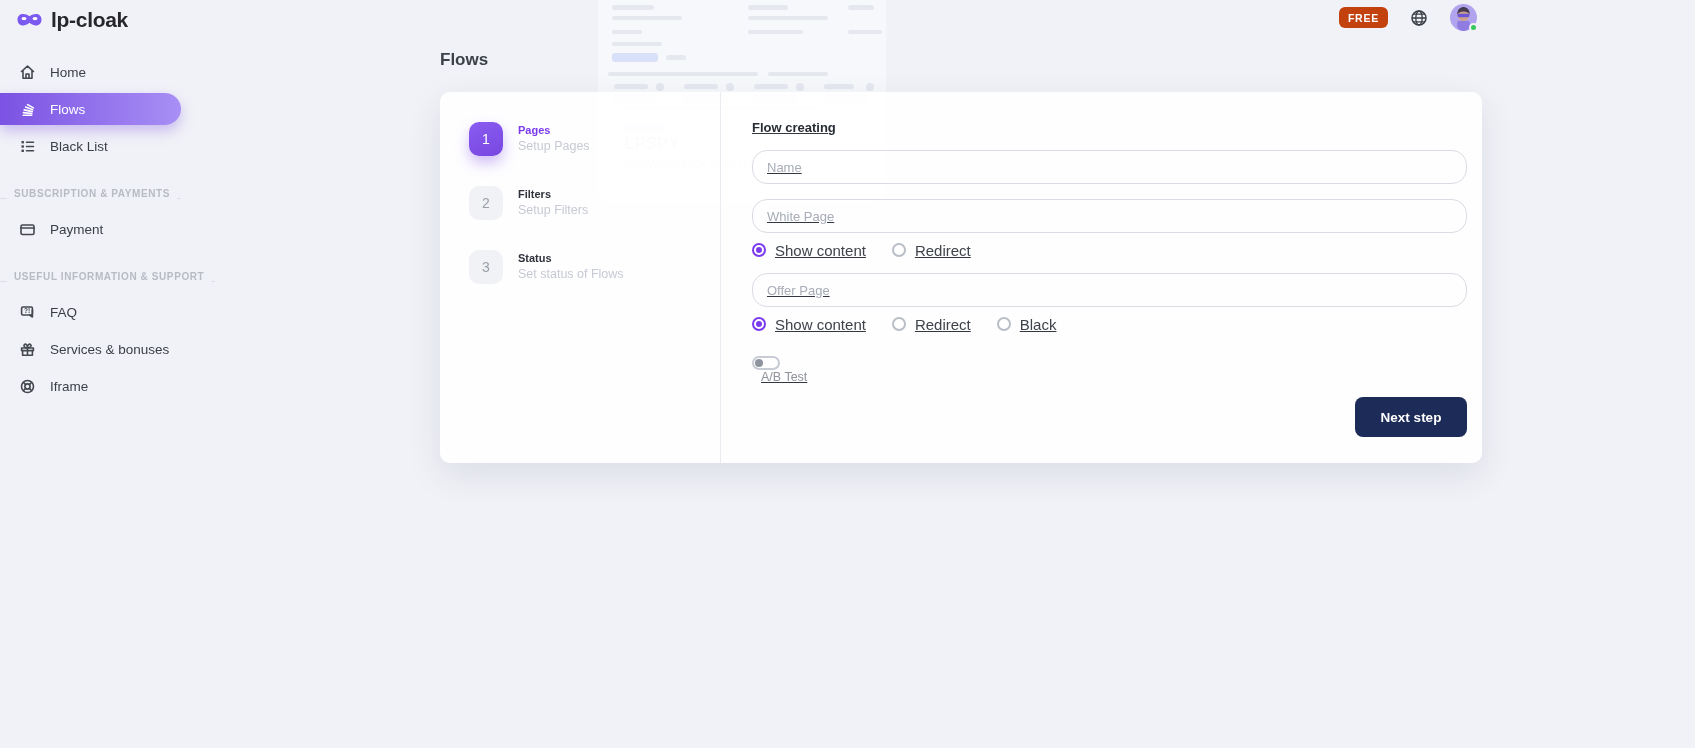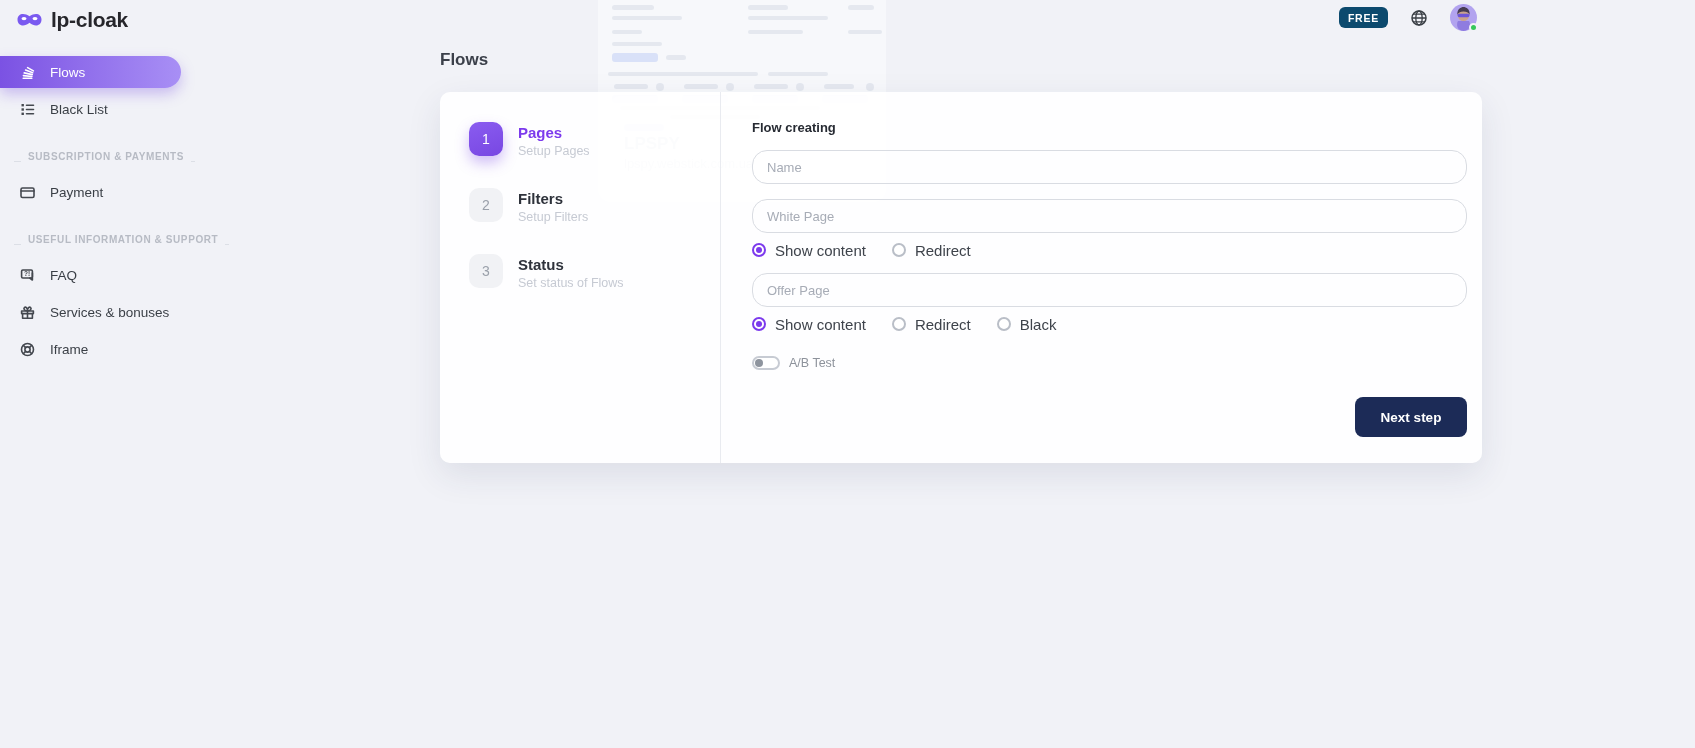--- a/index.html
+++ b/index.html
@@ -47,32 +47,32 @@
   .nav-item.active {
     width:181px; border-radius:0 16px 16px 0;
     background:linear-gradient(90deg,#7b52e3,#a88ff5);
     color:#ffffff;
     box-shadow:0 6px 14px rgba(124,82,227,.35);
   }
   .section-head {
     display:flex; align-items:flex-end; gap:7px;
     margin:26px 0 14px 0; padding-right:10px;
     font-size:10px; font-weight:bold; letter-spacing:.6px;
-    color:#b7bbc4; white-space:nowrap;padding-left:14px;
+    color:#b7bbc4; white-space:nowrap;
   }
   .section-head .dash { width:7px; height:1px; background:#dcdfe6; flex:none; }
   .section-head .line { flex:1; height:1px; background:#dcdfe6; min-width:4px; }
   .nav-item .stroke { stroke:#44484f; fill:none; stroke-width:1.6; stroke-linecap:round; stroke-linejoin:round; }
   .nav-item.active .stroke { stroke:#fff; }
   .nav-item .fillicon { fill:#44484f; }
 
   
   .top-right { position:absolute; right:218px; top:4px; z-index:3; display:flex; align-items:center; gap:22px; }
   .free-badge {
-    width:49px; height:21px; border-radius:6px; background:#0c4a6e;
+    width:49px; height:21px; border-radius:6px; background:#c2410c;
     color:#fff; font-size:10.5px; font-weight:bold; letter-spacing:.8px;
     display:flex; align-items:center; justify-content:center; cursor:pointer;
   }
   .globe-btn { width:18px; height:18px; cursor:pointer; display:flex; }
   .avatar-wrap { position:relative; width:27px; height:27px; cursor:pointer; }
   .avatar-wrap .dot {
     position:absolute; right:-1px; bottom:-1px; width:9px; height:9px;
     background:#35c75a; border:2px solid #f1f2f7; border-radius:50%;
   }
 
@@ -91,43 +91,43 @@
   .step { display:flex; gap:15px; margin-bottom:30px; }
   .step-num {
     width:34px; height:34px; flex:none; border-radius:10px;
     background:#f1f2f5; color:#9aa0aa;
     font-size:14px; display:flex; align-items:center; justify-content:center;
   }
   .step.active .step-num {
     background:linear-gradient(160deg,#8a5cf0,#7847e2); color:#fff;
     box-shadow:0 7px 14px rgba(124,71,230,.35);
   }
-  .step-title { font-size:15px; font-weight:bold; color:#2e323b; padding-top:2px; }
+  .step-title { font-size:11px; font-weight:bold; color:#2e323b; padding-top:2px; }
   .step.active .step-title { color:#7c3aed; }
   .step-sub { font-size:12.5px; color:#c6cad3; margin-top:3px; }
 
-  .form-col { flex:1; padding:28px 4px 0 31px; position:relative; }
+  .form-col { flex:1; padding:28px 4px 0 31px; position:relative;text-decoration:underline; }
   .form-title { font-size:13px; font-weight:bold; color:#272b33; }
   .text-input {
     width:715px; height:34px; margin-top:15px;
     border:1px solid #d9dce2; border-radius:15px; background:transparent;
     padding:0 14px; font-size:13px; color:#33373f; outline:none;
     font-family:inherit; display:block;
   }
   .text-input::placeholder { color:#a7acb6; }
   .radio-row { display:flex; align-items:center; margin-top:6px; height:22px; }
   .radio { width:14px; height:14px; border-radius:50%; border:2px solid #b9bec7; position:relative; cursor:pointer; flex:none; background:#fff; }
   .radio.selected { border-color:#7c3aed; }
   .radio.selected::after {
     content:""; position:absolute; left:2px; top:2px; width:6px; height:6px;
     border-radius:50%; background:#7c3aed;
   }
   .radio-label { font-size:15px; color:#3e434b; margin:0 26px 0 9px; }
   .gap20 { margin-top:12px; }
-  .toggle-row { display:flex; align-items:flex-start; margin-top:21px; }
+  .toggle-row { display:flex; align-items:flex-start; margin-top:21px;flex-direction:column; }
   .toggle {
     width:28px; height:14px; border:2px solid #c7cbd3; border-radius:9px;
     position:relative; cursor:pointer; background:#fff; flex:none;
   }
   .toggle::after {
     content:""; position:absolute; left:1px; top:1px; width:8px; height:8px;
     border-radius:50%; background:#8e949e;
   }
   .toggle-label { font-size:12.5px; color:#8d929b; margin-left:9px; }
   .next-btn {
@@ -181,20 +181,28 @@
       <svg width="27" height="20" viewBox="0 0 27 20">
         <path d="M1.5 9.5 C1.5 3.5 8 2.2 13.5 6.2 C19 2.2 25.5 3.5 25.5 9.5 C25.5 15.5 19.5 17.8 13.5 12.8 C7.5 17.8 1.5 15.5 1.5 9.5 Z" fill="#7a5af0"></path>
         <ellipse cx="8" cy="8.6" rx="2.5" ry="1.7" fill="#ffffff"></ellipse>
         <ellipse cx="19" cy="8.6" rx="2.5" ry="1.7" fill="#ffffff"></ellipse>
       </svg>
     </span>
     <span class="logo-text">lp-cloak</span>
   </div>
 
   <div class="nav">
+    <div class="nav-item">
+      <span class="nicon">
+        <svg width="17" height="17" viewBox="0 0 17 17">
+            <path class="stroke" d="M2.5 7.5 L8.5 2.2 L14.5 7.5 M4 6.5 V14.2 H13 V6.5 M7 14 V10 H10 V14"></path>
+          </svg>
+      </span>
+      <span>Home</span>
+    </div>
 
     <div class="nav-item active">
       <span class="nicon">
         <svg width="17" height="17" viewBox="0 0 17 17">
           <path class="stroke" d="M4.2 14.2 H12.8"></path>
           <path class="stroke" d="M4.4 11.6 L12.9 12.5"></path>
           <path class="stroke" d="M5.2 8.9 L13.2 10.6"></path>
           <path class="stroke" d="M6.6 6.1 L13.7 8.7"></path>
           <path class="stroke" d="M8.6 3.6 L14.4 6.9"></path>
         </svg>

